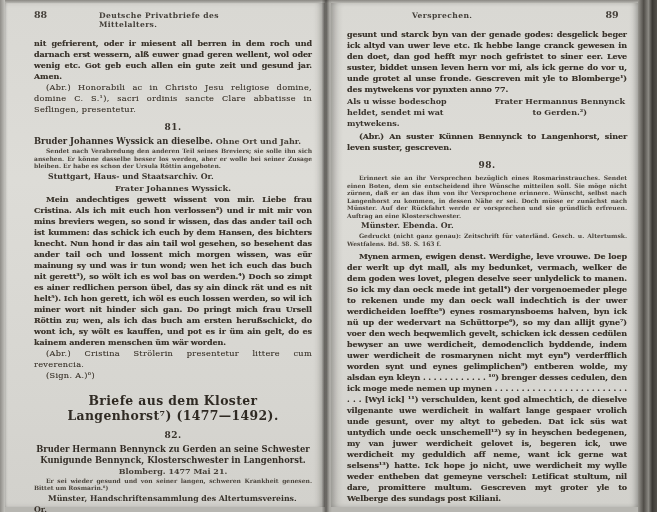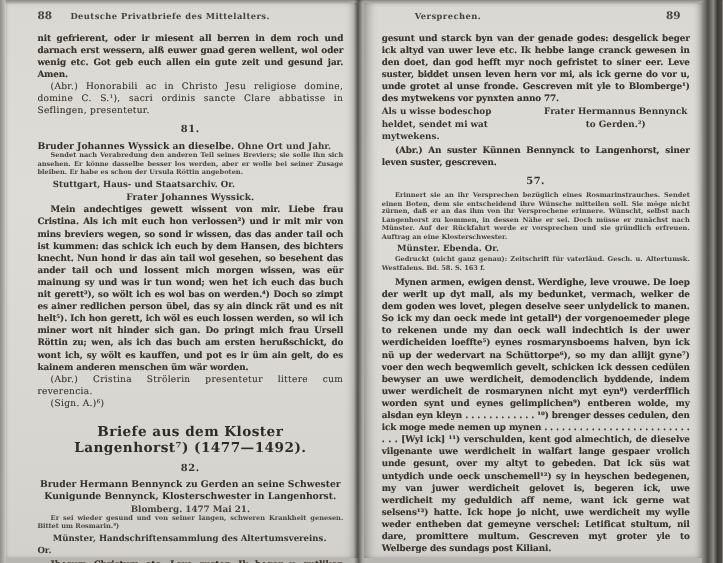--- a/index.html
+++ b/index.html
@@ -31,21 +31,21 @@
     position:absolute;right:0;top:0;width:19px;height:512px;
     background:linear-gradient(90deg,#97958f,#504d48 30%,#8b8983 55%,#3b3934 75%,#55524c);
   }
   .book-edge-left{
     position:absolute;left:0;top:0;width:5px;height:512px;
     background:linear-gradient(90deg,#8f8d88,#c4c3be);
   }
   .top-edge{position:absolute;left:0;top:0;width:657px;height:3px;background:linear-gradient(180deg,#8a8883,#b7b6b1);}
 
   .header-row{
-    display:flex;align-items:baseline;font-size:8px;margin-bottom:9px;color:#45403a;
+    display:flex;align-items:baseline;font-size:8px;margin-bottom:9px;color:#45403a;gap:35px;
   }
   .header-title{flex:1;text-align:left;font-weight:bold;letter-spacing:.4px;font-size:7.6px;}
   .pageno{font-size:9.5px;font-weight:bold;width:30px;}
   .pageno.right{text-align:center;}               
   .body-text{
     font-size:8px;line-height:11px;text-align:justify;font-weight:bold;
     letter-spacing:-.1px;color:#3a342c;text-shadow:0 0 .5px rgba(70,60,45,.5);
   }
   .indent{text-indent:12px;}
   .roman{font-weight:normal;font-size:8.2px;letter-spacing:.3px;color:#403a32;}
@@ -129,21 +129,21 @@
       <div>mytwekens.</div>
     </div>
     <div class="sig-right">
       <div>Frater Hermannus Bennynck</div>
       <div>to Gerden.²)</div>
     </div>
   </div>
 
   <div class="body-text indent mt2">(Abr.)  An suster Künnen Bennynck to Langenhorst, siner leven suster, gescreven.</div>
 
-  <div class="letter-num">57.</div>
+  <div class="letter-num">98.</div>
   <div class="small indent mt2">Erinnert sie an ihr Versprechen bezüglich eines Rosmarinstrauches. Sendet einen Boten, dem sie entscheidend ihre Wünsche mitteilen soll. Sie möge nicht zürnen, daß er an das ihm von ihr Versprochene erinnere. Wünscht, selbst nach Langenhorst zu kommen, in dessen Nähe er sei. Doch müsse er zunächst nach Münster. Auf der Rückfahrt werde er vorsprechen und sie gründlich erfreuen. Auftrag an eine Klosterschwester.</div>
   <div class="archive">Münster.  Ebenda.  Or.</div>
   <div class="small indent">Gedruckt (nicht ganz genau): Zeitschrift für vaterländ. Gesch. u. Altertumsk. Westfalens.  Bd. 58.  S. 163 f.</div>
   <div class="body-text indent mt4">Mynen armen, ewigen denst. Werdighe, leve vrouwe. De loep der werlt up dyt mall, als my bedunket, vermach, welker de dem goden wes lovet, plegen deselve seer unlydelick to manen. So ick my dan oeck mede int getall⁴) der vorgenoemeder plege to rekenen unde my dan oeck wall indechtich is der uwer werdicheiden loeffte⁵) eynes rosmarynsboems halven, byn ick nü up der wedervart na Schüttorpe⁶), so my dan allijt gyne⁷) voer den wech beqwemlich gevelt, schicken ick dessen cedülen bewyser an uwe werdicheit, demodenclich byddende, indem uwer werdicheit de rosmarynen nicht myt eyn⁸) verderfflich worden synt und eynes gelimplichen⁹) entberen wolde, my alsdan eyn kleyn . . . . . . . . . . . . ¹⁰) brenger desses cedulen, den ick moge mede nemen up mynen . . . . . . . . . . . . . . . . . . . . . . . . . . . . [Wyl ick] ¹¹) verschulden, kent god almechtich, de dieselve vilgenante uwe werdicheit in walfart lange gespaer vrolich unde gesunt, over my altyt to gebeden. Dat ick süs wat untydich unde oeck unschemell¹²) sy in heyschen bedegenen, my van juwer werdicheit gelovet is, begeren ick, uwe werdicheit my geduldich aff neme, want ick gerne wat selsens¹³) hatte. Ick hope jo nicht, uwe werdicheit my wylle weder entheben dat gemeyne verschel: Letificat stultum, nil dare, promittere multum. Gescreven myt groter yle to Welberge des sundags post Kiliani.</div>
 
 </div>
 
 <div class="book-edge-right"></div>
 
 </body></html>

